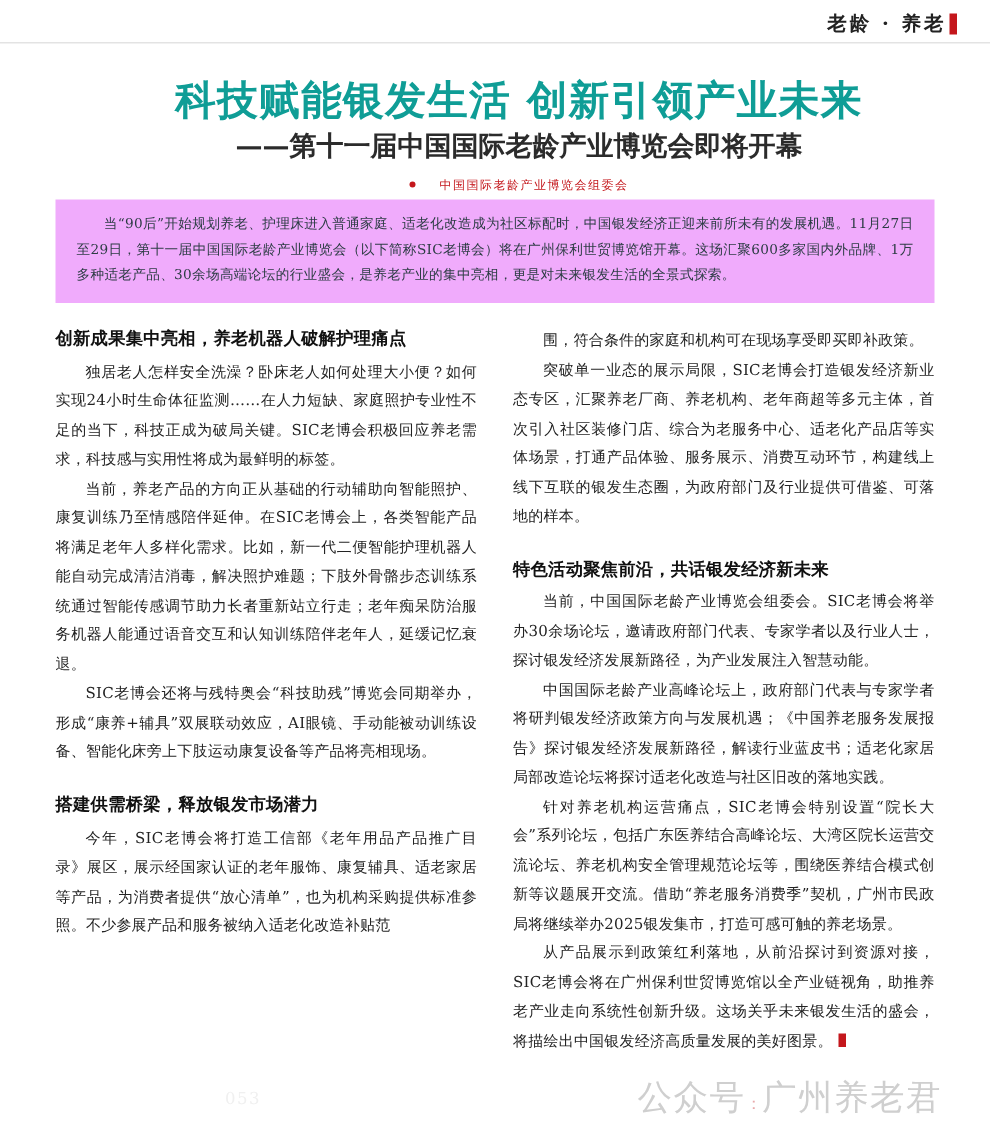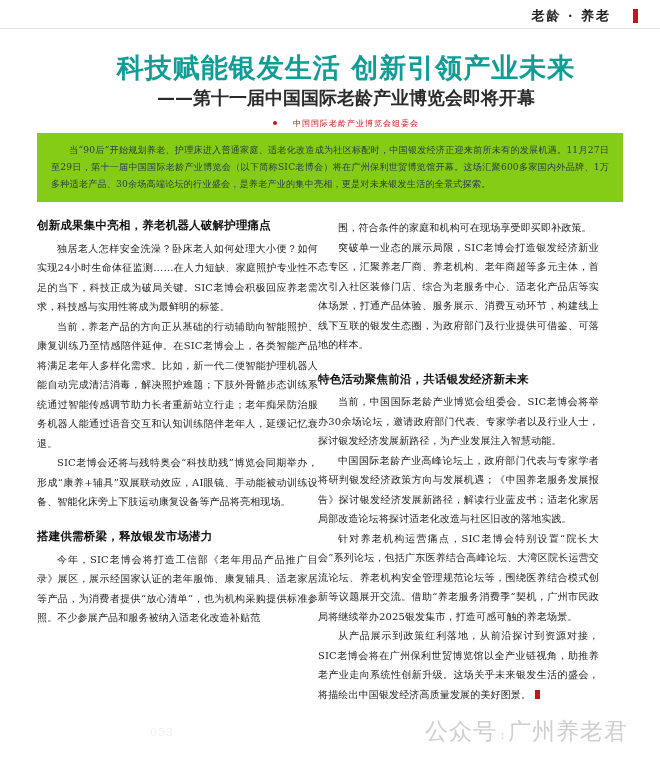--- a/index.html
+++ b/index.html
@@ -24,21 +24,21 @@
     box-sizing: border-box;
   }
 
   
   .runhead {
     position: absolute;
     top: 7px;
     right: 22px;
     display: flex;
     align-items: center;
-    gap: 22px;
+    gap: 2px;
   }
   .runhead-text {
     font-family: "DejaVu Serif", "Liberation Serif", serif;
     font-size: 13px;
     font-weight: bold;
     letter-spacing: 2px;
     color: #222222;
     white-space: nowrap;
   }
   .runhead-mark {
@@ -102,41 +102,42 @@
     background: #c4171c;
   }
 
   
   .lead {
     position: absolute;
     top: 133px;
     left: 37px;
     width: 586px;
     box-sizing: border-box;
-    background: #84cc16;
+    background: #f0abfc;
     padding: 9px 14px 10px 14px;
   }
   .lead p {
     margin: 0;
     font-family: "DejaVu Serif", "Liberation Serif", serif;
     font-size: 9.1px;
     line-height: 1.85;
     color: #2c3c44;
     text-indent: 2em;
     text-align: justify;
     letter-spacing: 0.2px;
   }
 
   
   .columns {
     position: absolute;
     top: 218px;
     left: 37px;
     width: 586px;
     display: flex;
+    gap: 24px;
   }
   .col {
     width: 281px;
   }
 
   .sec-head {
     font-family: "DejaVu Sans", "Liberation Sans", sans-serif;
     font-size: 11.5px;
     font-weight: bold;
     color: #111111;

